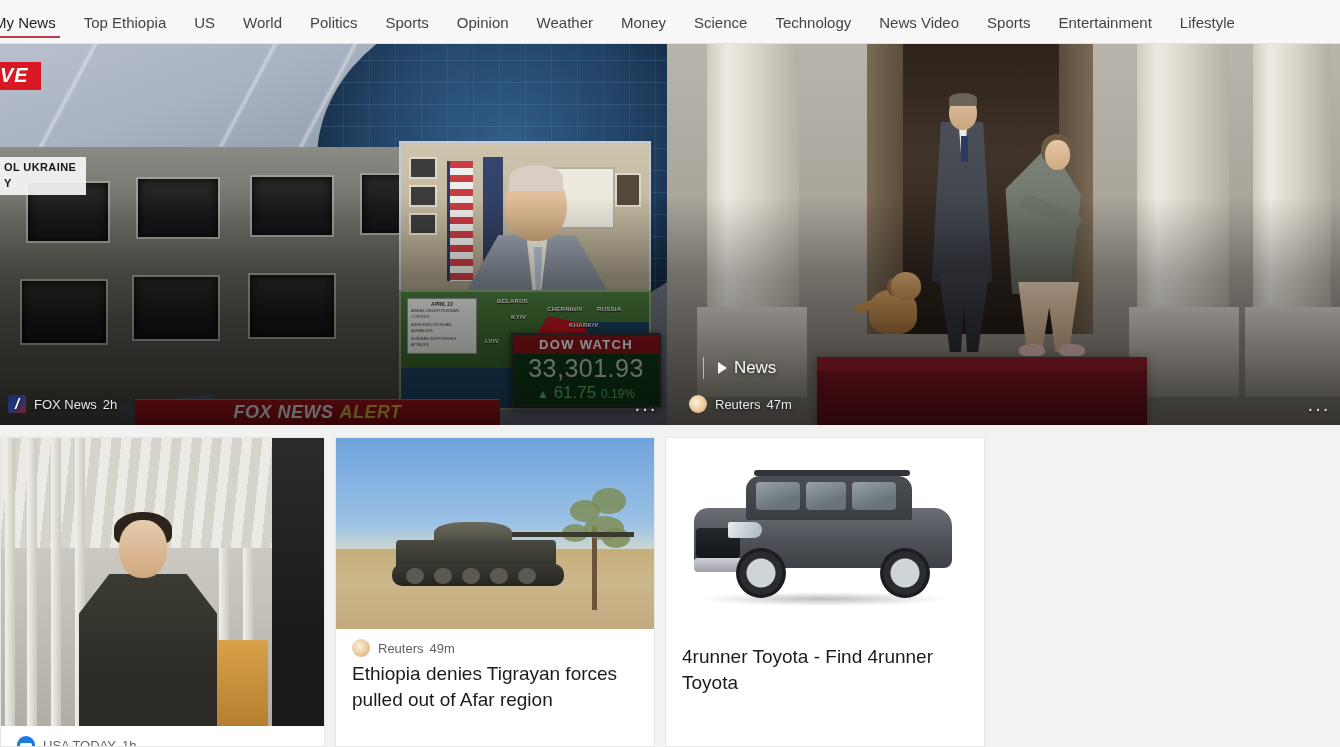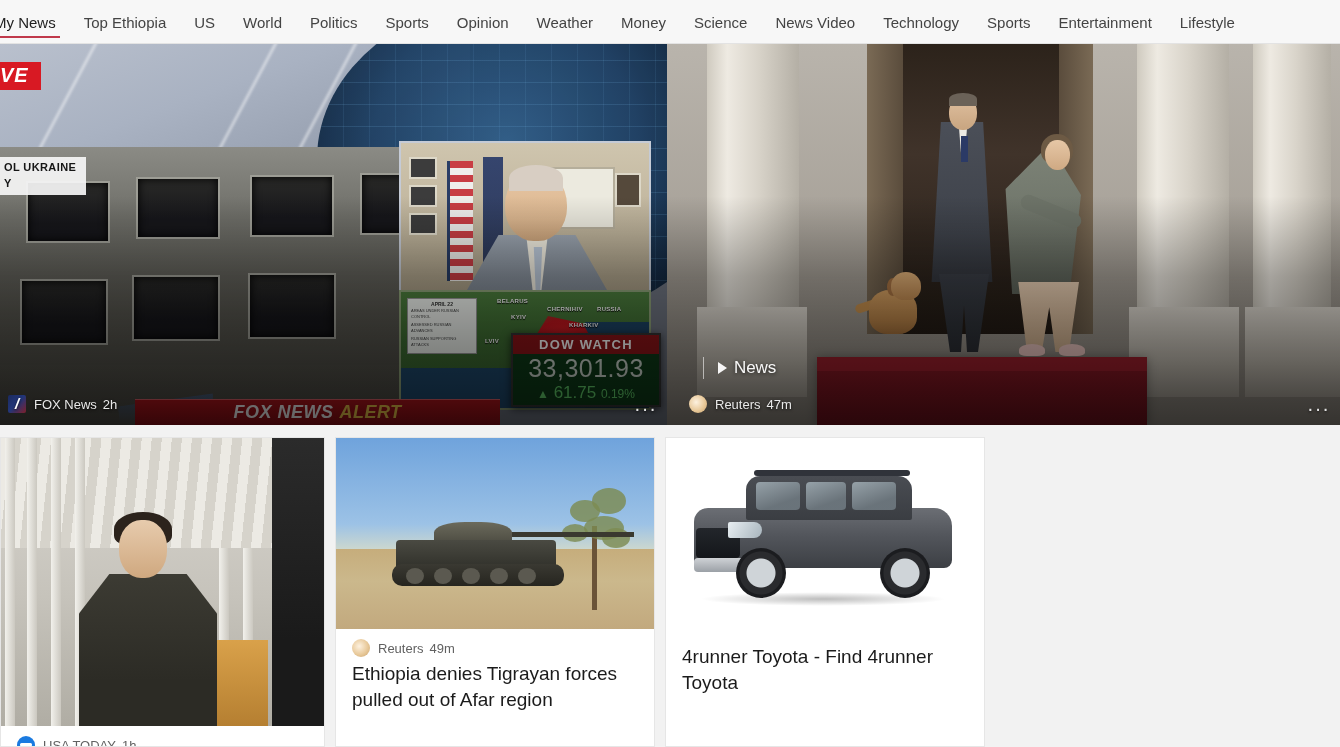--- a/index.html
+++ b/index.html
@@ -406,24 +406,24 @@
   <div class="nav-item">
     <span>Weather</span>
   </div>
   <div class="nav-item">
     <span>Money</span>
   </div>
   <div class="nav-item">
     <span>Science</span>
   </div>
   <div class="nav-item">
+    <span>Technology</span>
+  </div>
+  <div class="nav-item">
     <span>News Video</span>
-  </div>
-  <div class="nav-item">
-    <span>Technology</span>
   </div>
   <div class="nav-item">
     <span>Sports</span>
   </div>
   <div class="nav-item">
     <span>Entertainment</span>
   </div>
   <div class="nav-item">
     <span>Lifestyle</span>
   </div>

